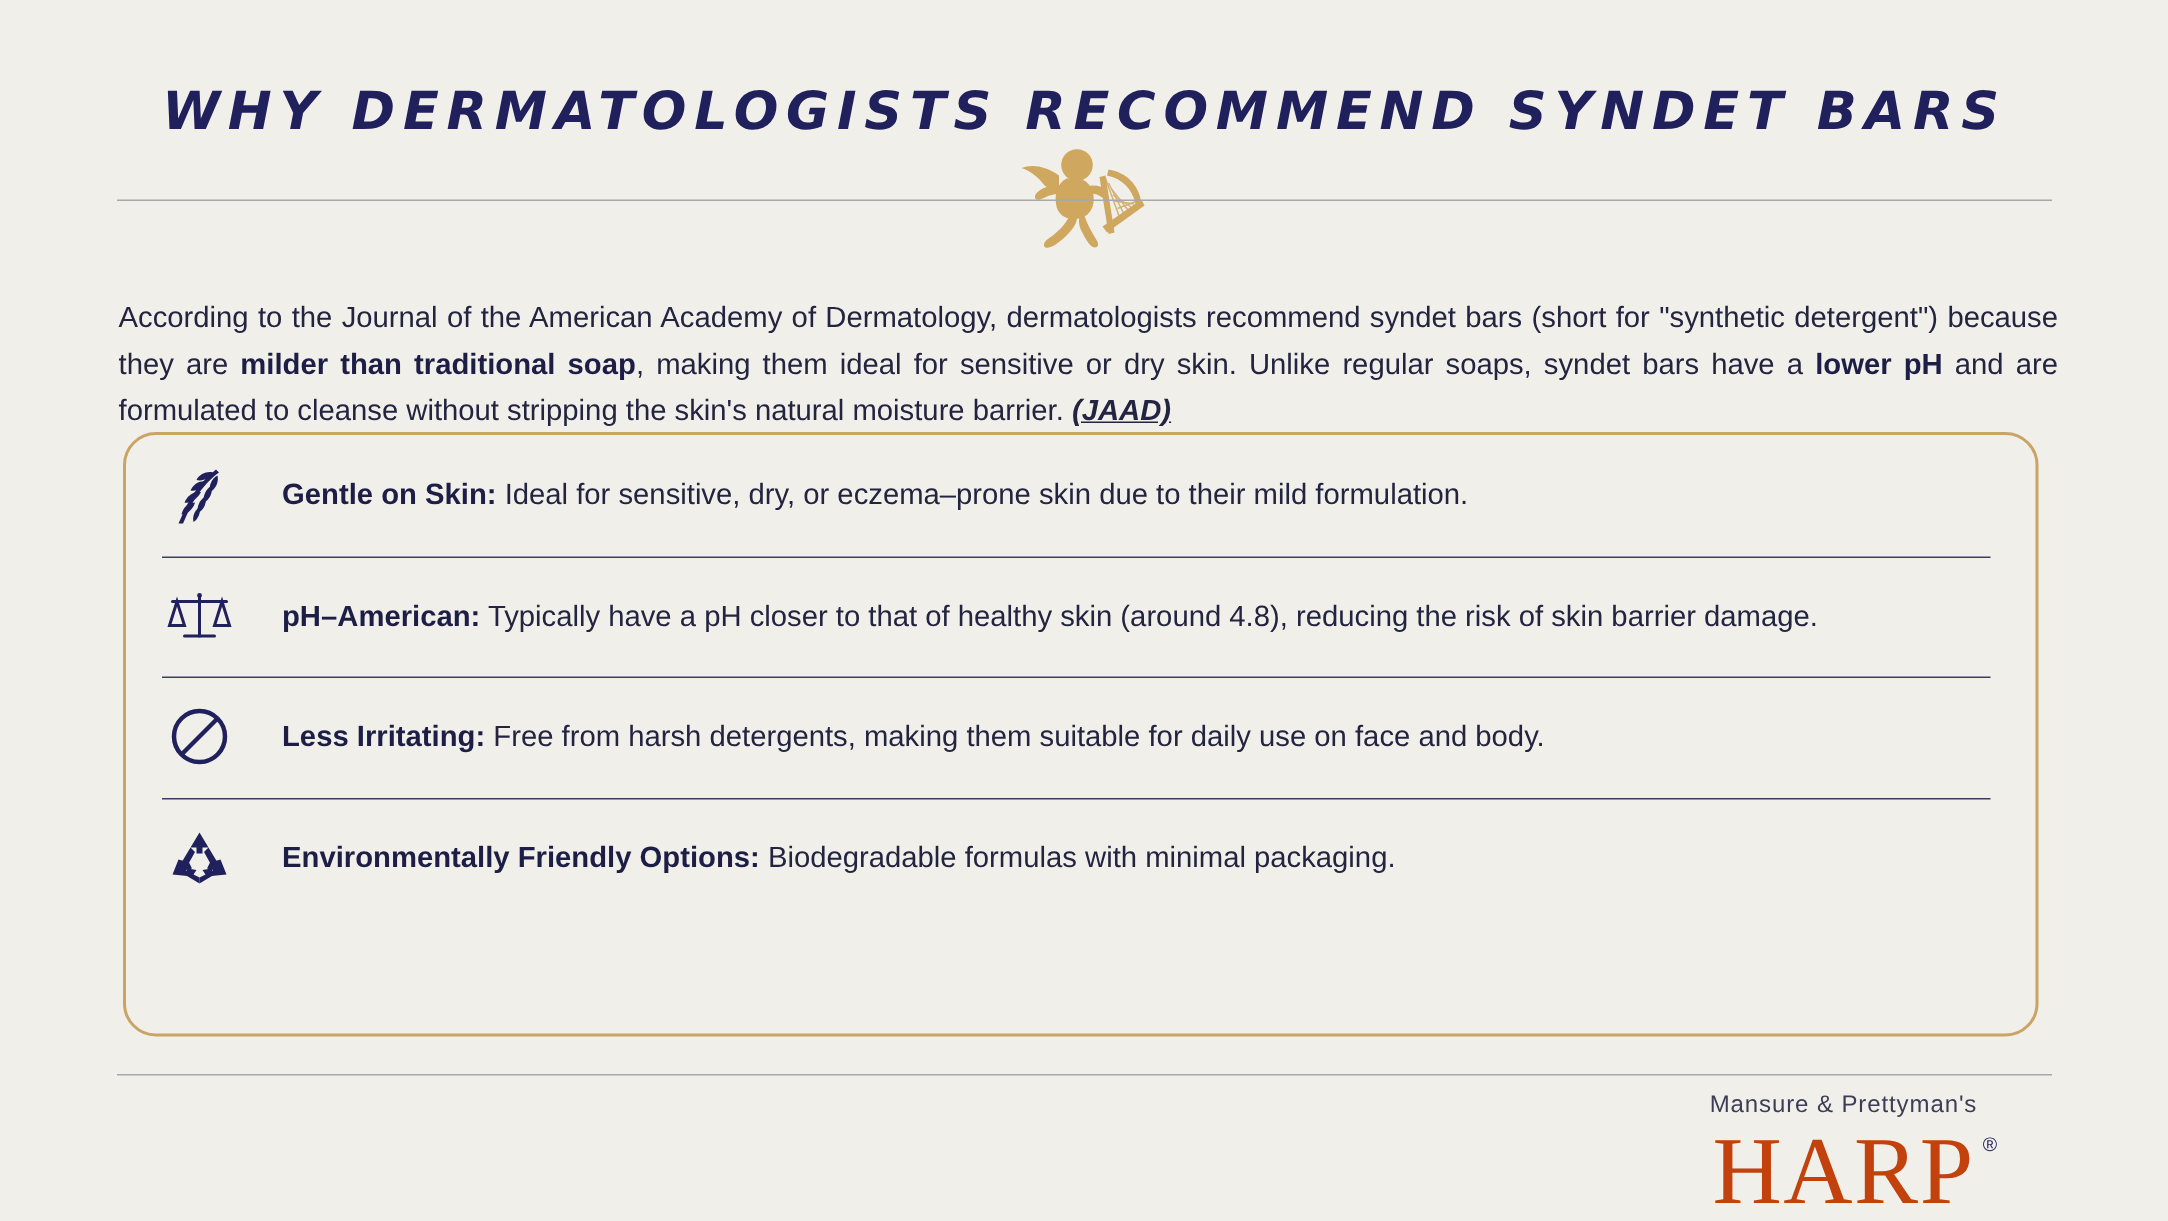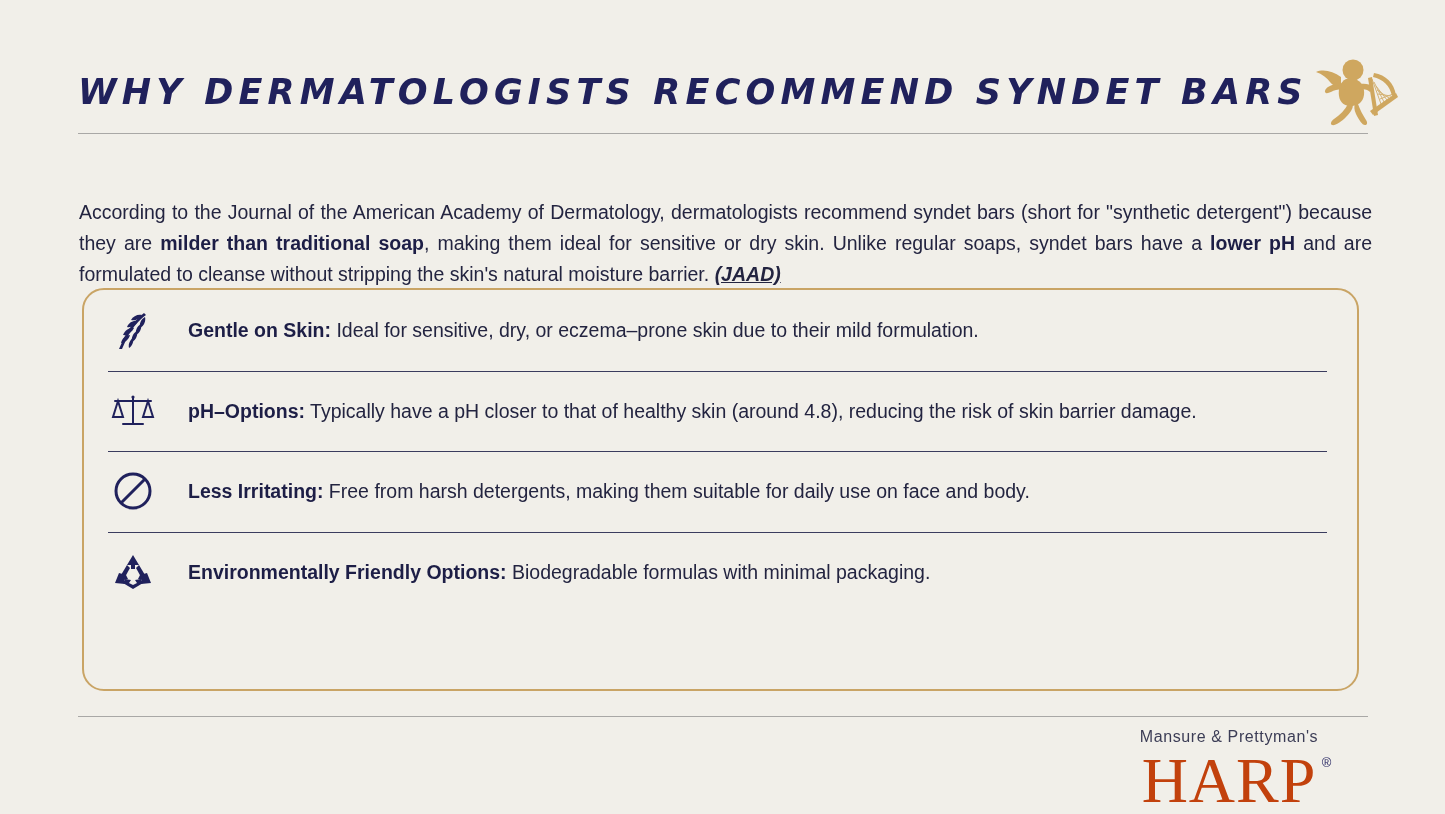--- a/index.html
+++ b/index.html
@@ -22,20 +22,21 @@
   
   .header {
     position: absolute;
     left: 78px;
     top: 58px;
     width: 1290px;
     height: 68px;
     display: flex;
     align-items: center;
     justify-content: space-between;
+    flex-direction: column;
   }
 
   .title {
     font-family: "DejaVu Sans", sans-serif;
     font-size: 35px;
     font-weight: 700;
     font-style: italic;
     letter-spacing: 5.2px;
     color: #20215c;
     white-space: nowrap;
@@ -249,21 +250,21 @@
           <g stroke="#20215c" stroke-width="2" fill="none" stroke-linecap="round">
             <line x1="22" y1="5" x2="22" y2="31"></line>
             <line x1="4" y1="8" x2="40" y2="8"></line>
             <line x1="12" y1="31" x2="32" y2="31"></line>
             <circle cx="22" cy="4" r="1.6" fill="#20215c" stroke="none"></circle>
             <path d="M4 8 L-1 24 L9 24 Z" transform="translate(3,0)"></path>
             <path d="M40 8 L35 24 L45 24 Z" transform="translate(-3,0)"></path>
           </g>
         </svg>
       </span>
-      <span class="b-text"><span class="lbl">pH–Options:</span><span> Typically have a pH closer to that of healthy skin (around 4.8), reducing the risk of skin barrier damage.</span></span>
+      <span class="b-text"><span class="lbl">pH–American:</span><span> Typically have a pH closer to that of healthy skin (around 4.8), reducing the risk of skin barrier damage.</span></span>
     </div>
 
     <div class="benefit-row">
       <span class="b-icon">
         <svg width="40" height="40" viewBox="0 0 40 40">
           <circle cx="20" cy="20" r="17" fill="none" stroke="#20215c" stroke-width="3"></circle>
           <line x1="8" y1="32" x2="32" y2="8" stroke="#20215c" stroke-width="3"></line>
         </svg>
       </span>
       <span class="b-text"><span class="lbl">Less Irritating:</span><span> Free from harsh detergents, making them suitable for daily use on face and body.</span></span>

